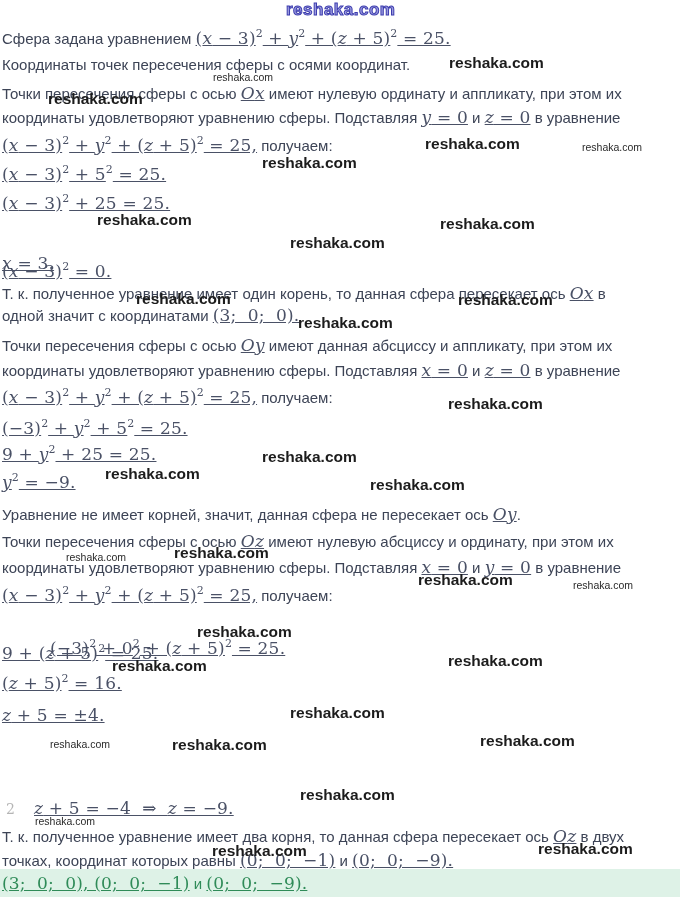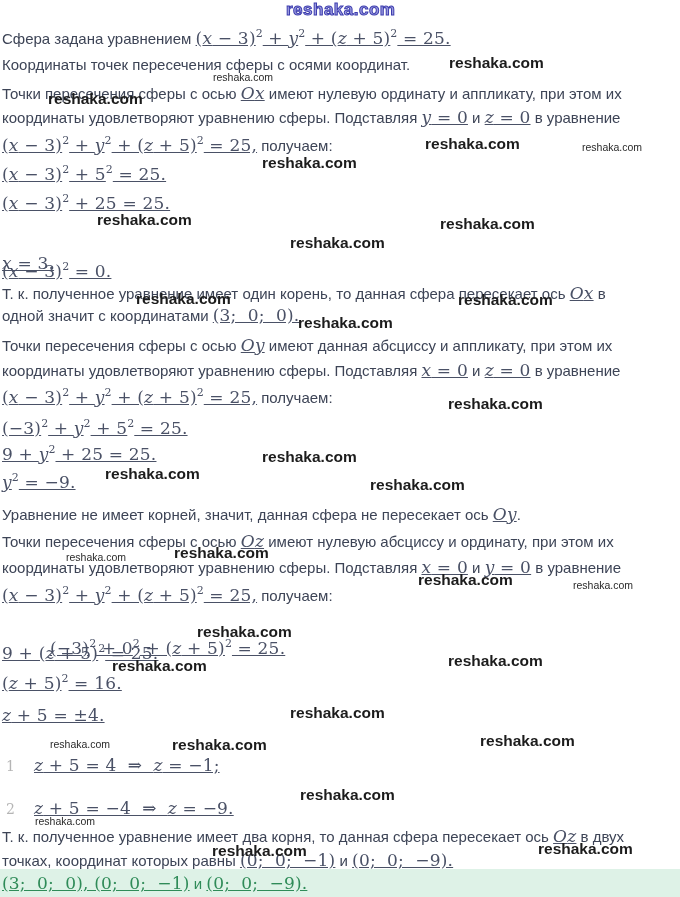--- a/index.html
+++ b/index.html
@@ -96,21 +96,20 @@
     <div class="line" style="top: 438px;"><span class="math">9 + <i>y</i></span><span class="sup">2</span><span class="math"> + 25 = 25.</span></div>
     <div class="line" style="top: 466px;"><span class="math"><i>y</i></span><span class="sup">2</span><span class="math"> = −9.</span></div>
     <div class="line" style="top: 502px;"><span class="body">Уравнение не имеет корней, значит, данная сфера не пересекает ось </span><span class="math"><i>O</i><i>y</i></span><span class="body">.</span></div>
     <div class="line" style="top: 529px;"><span class="body">Точки пересечения сферы с осью </span><span class="math"><i>O</i><i>z</i></span><span class="body"> имеют нулевую абсциссу и ординату, при этом их</span></div>
     <div class="line" style="top: 555px;"><span class="body">координаты удовлетворяют уравнению сферы. Подставляя </span><span class="math"><i>x</i> = 0</span><span class="body"> и </span><span class="math"><i>y</i> = 0</span><span class="body"> в уравнение</span></div>
     <div class="line" style="top: 579px;"><span class="math">(<i>x</i> − 3)</span><span class="sup">2</span><span class="math"> + <i>y</i></span><span class="sup">2</span><span class="math"> + (<i>z</i> + 5)</span><span class="sup">2</span><span class="math"> = 25,</span><span class="body"> получаем:</span></div>
     <div class="line" style="top: 632px; margin-left: 48px;"><span class="math">(−3)</span><span class="sup">2</span><span class="math"> + 0</span><span class="sup">2</span><span class="math"> + (<i>z</i> + 5)</span><span class="sup">2</span><span class="math"> = 25.</span></div>
     <div class="line" style="top: 637px;"><span class="math">9 + (<i>z</i> + 5)</span><span class="sup">2</span><span class="math"> = 25.</span></div>
     <div class="line" style="top: 667px;"><span class="math">(<i>z</i> + 5)</span><span class="sup">2</span><span class="math"> = 16.</span></div>
     <div class="line" style="top: 703px;"><span class="math"><i>z</i> + 5 = ±4.</span></div>
-    <div class="line" style="top: 753px; left: 6px;"><span class="num">1</span><span class="math"><i>z</i> + 5 = 4  ⇒  <i>z</i> = −1;</span></div>
     <div class="line" style="top: 796px; left: 6px;"><span class="num">2</span><span class="math"><i>z</i> + 5 = −4  ⇒  <i>z</i> = −9.</span></div>
     <div class="line" style="top: 824px;"><span class="body">Т. к. полученное уравнение имеет два корня, то данная сфера пересекает ось </span><span class="math"><i>O</i><i>z</i></span><span class="body"> в двух</span></div>
     <div class="line" style="top: 848px;"><span class="body">точках, координат которых равны </span><span class="math">(0;  0;  −1)</span><span class="body"> и </span><span class="math">(0;  0;  −9).</span></div>
     <div class="line answer" style="top: 869px;"><span class="math">(3;  0;  0), (0;  0;  −1)</span><span class="body"> и </span><span class="math">(0;  0;  −9).</span></div>
     <div class="wm outline" style="left: 286px; top: 2px;">reshaka.com</div>
     <div class="wm" style="left: 449px; top: 55px;">reshaka.com</div>
     <div class="wm small" style="left: 213px; top: 69px;">reshaka.com</div>
     <div class="wm" style="left: 48px; top: 91px;">reshaka.com</div>
     <div class="wm" style="left: 425px; top: 136px;">reshaka.com</div>
     <div class="wm small" style="left: 582px; top: 139px;">reshaka.com</div>

